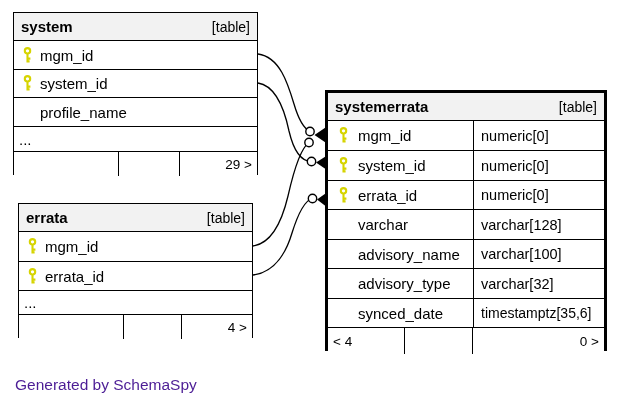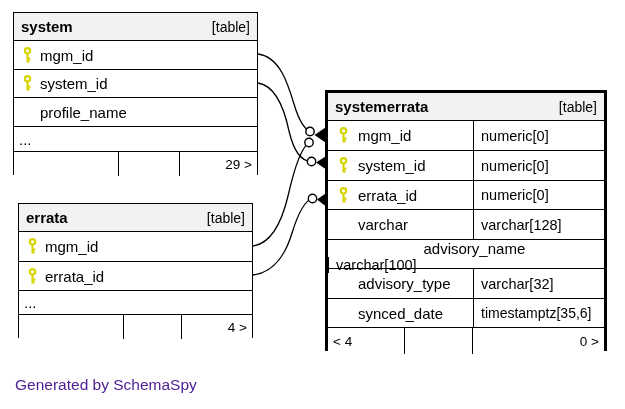--- a/index.html
+++ b/index.html
@@ -180,21 +180,21 @@
     </div>
 
     <div class="trow" style="height:30px;">
       <span class="namecell" style="width:145px;">
         <span class="keyslot"></span>
         <span class="cname">varchar</span>
       </span>
       <span class="ctype">varchar[128]</span>
     </div>
 
-    <div class="trow" style="height:29px;flex-direction:column;">
+    <div class="trow" style="height:29px;">
       <span class="namecell" style="width:145px;">
         <span class="keyslot"></span>
         <span class="cname">advisory_name</span>
       </span>
       <span class="ctype">varchar[100]</span>
     </div>
 
     <div class="trow" style="height:30px;">
       <span class="namecell" style="width:145px;">
         <span class="keyslot"></span>

